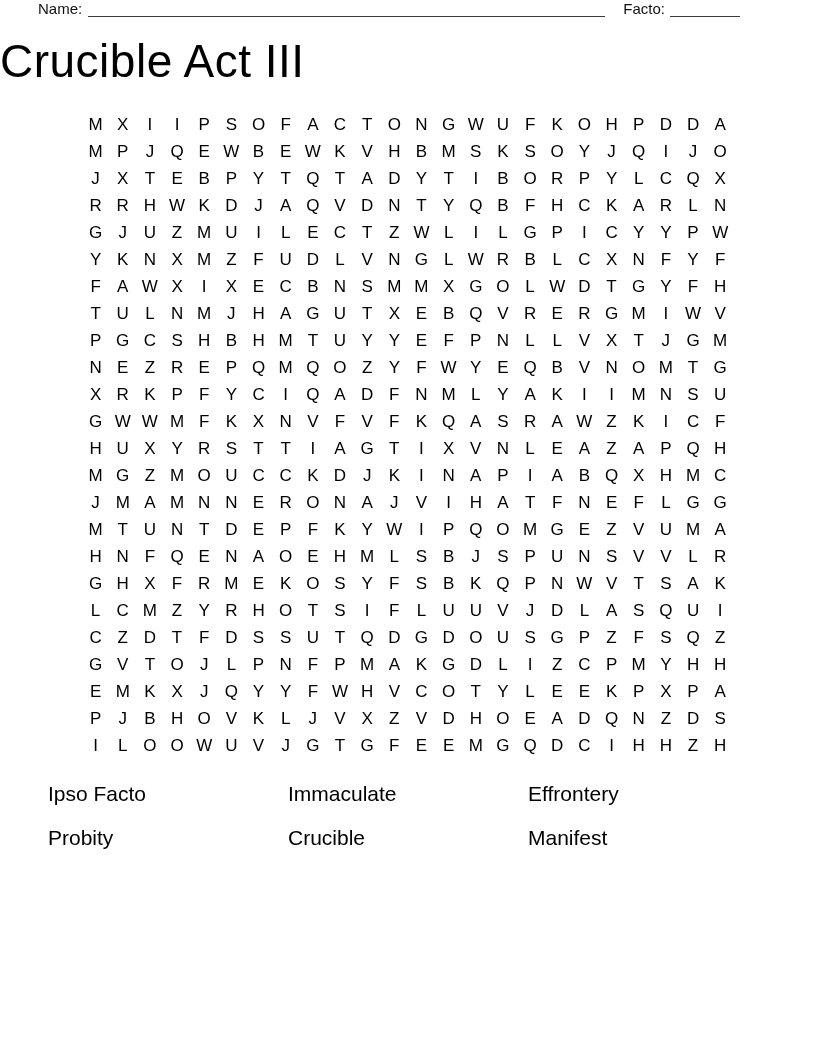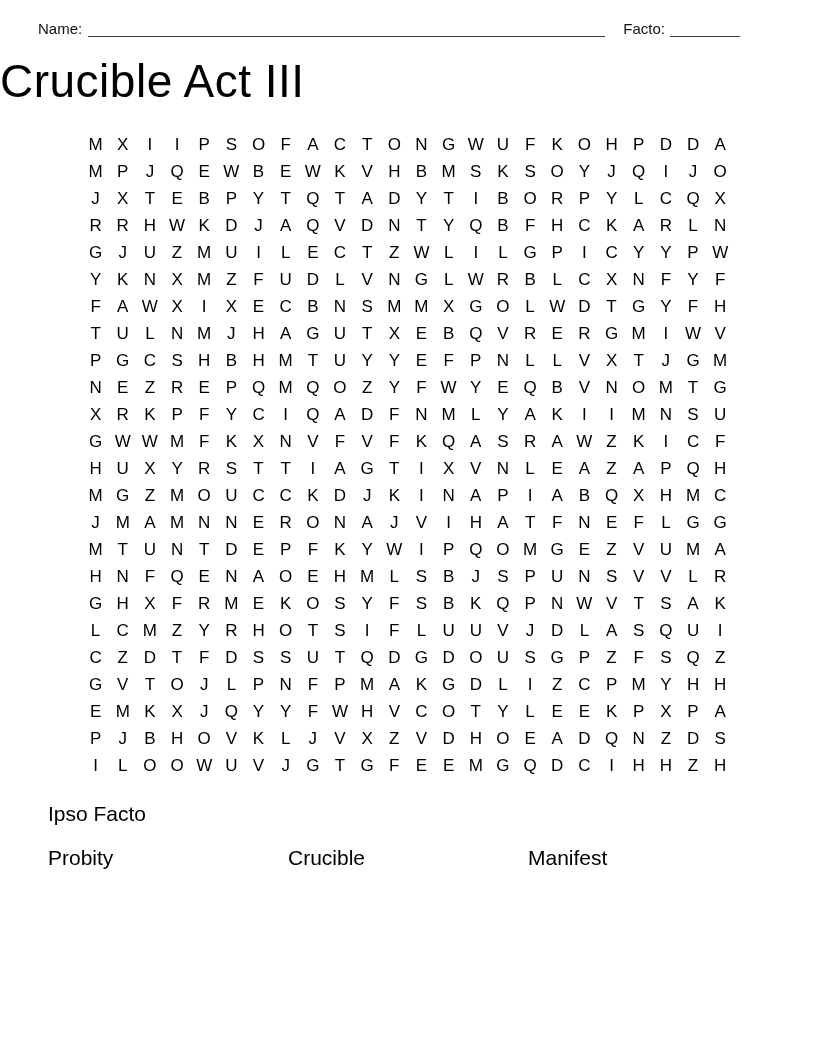--- a/index.html
+++ b/index.html
@@ -8,21 +8,20 @@
     background: #ffffff;
   }
   .page {
     position: relative;
     width: 816px;
     height: 854px;
     background: #ffffff;
     color: #0a0a0a;
     font-family: "Liberation Sans", sans-serif;
     overflow: hidden;
-    margin-top: 20px;
   }
   
   .topbar {
     position: absolute;
     top: 1px;
     left: 38px;
     width: 702px;
     display: flex;
     align-items: flex-end;
     font-size: 15px;
@@ -735,22 +734,24 @@
       </div>
     </div>
 
   <div class="words">
     <div class="wcol">
       <div class="word">Ipso Facto</div>
       <div class="word">Probity</div>
       <div class="word">Callously</div>
     </div>
     <div class="wcol">
+      <div class="word">Immaculate</div>
       <div class="word">Crucible</div>
       <div class="word">Ipso</div>
     </div>
     <div class="wcol">
+      <div class="word">Effrontery</div>
       <div class="word">Manifest</div>
       <div class="word">Qualm</div>
     </div>
   </div>
 
 </div>
 
 </body></html>

